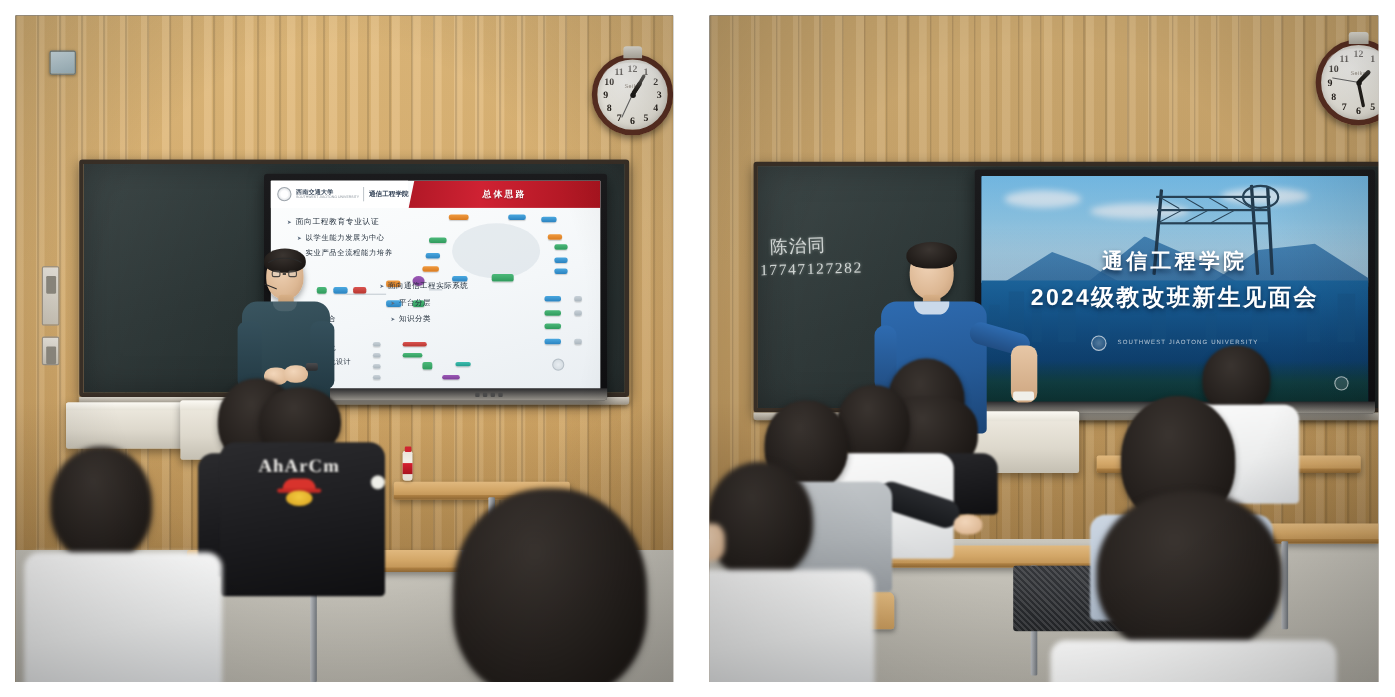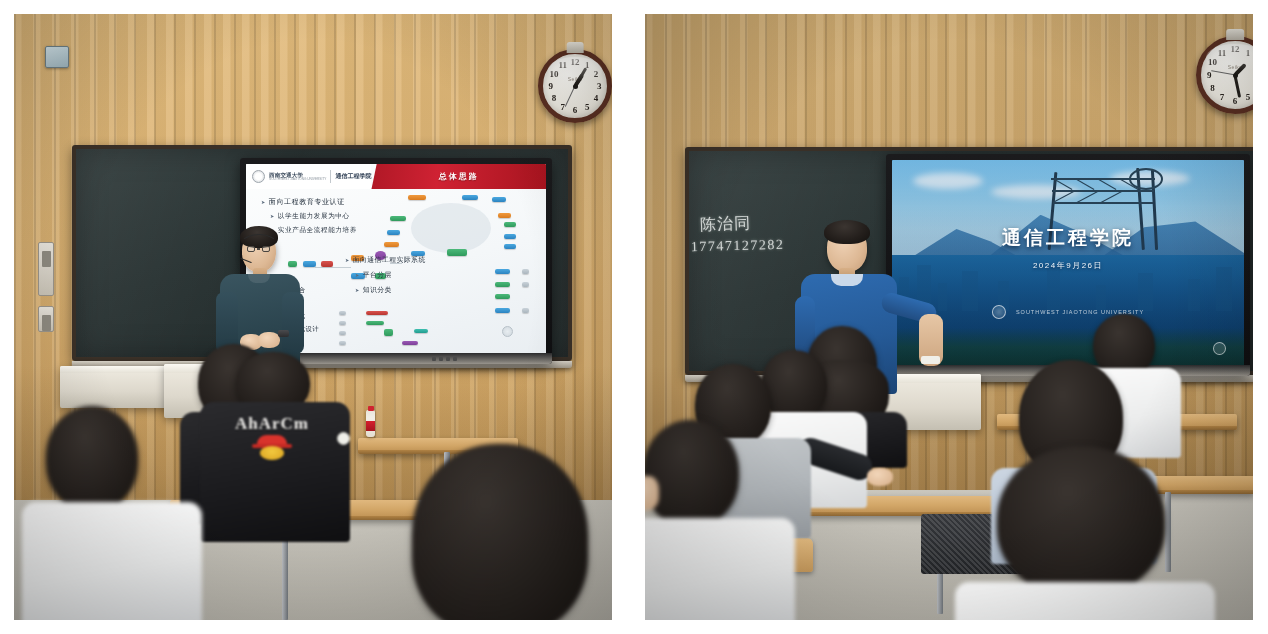--- a/index.html
+++ b/index.html
@@ -769,21 +769,21 @@
             <div class="xbeam" style="left:44px; top:38px; width:24px; transform:rotate(-28deg);"></div>
             <div class="xbeam" style="left:68px; top:38px; width:24px; transform:rotate(-28deg);"></div>
             <div class="ring" style="left:96px; top:4px; width:34px; height:22px;"></div>
           </div>
 
           <div class="foliage"></div>
           <div class="tint"></div>
 
           <div class="cover-text">
             <div class="l1">通信工程学院</div>
-            <div class="date">2024年9月26日</div>
+            <div class="l2">2024级教改班新生见面会</div>
           </div>
 
           <div class="cover-logos">
             <div class="seal2"></div>
             <div class="wordmark">SOUTHWEST JIAOTONG UNIVERSITY</div>
           </div>
           <div class="cover-badge"></div>
         </div>
       </div>
       <div class="bottom-bar"></div>

